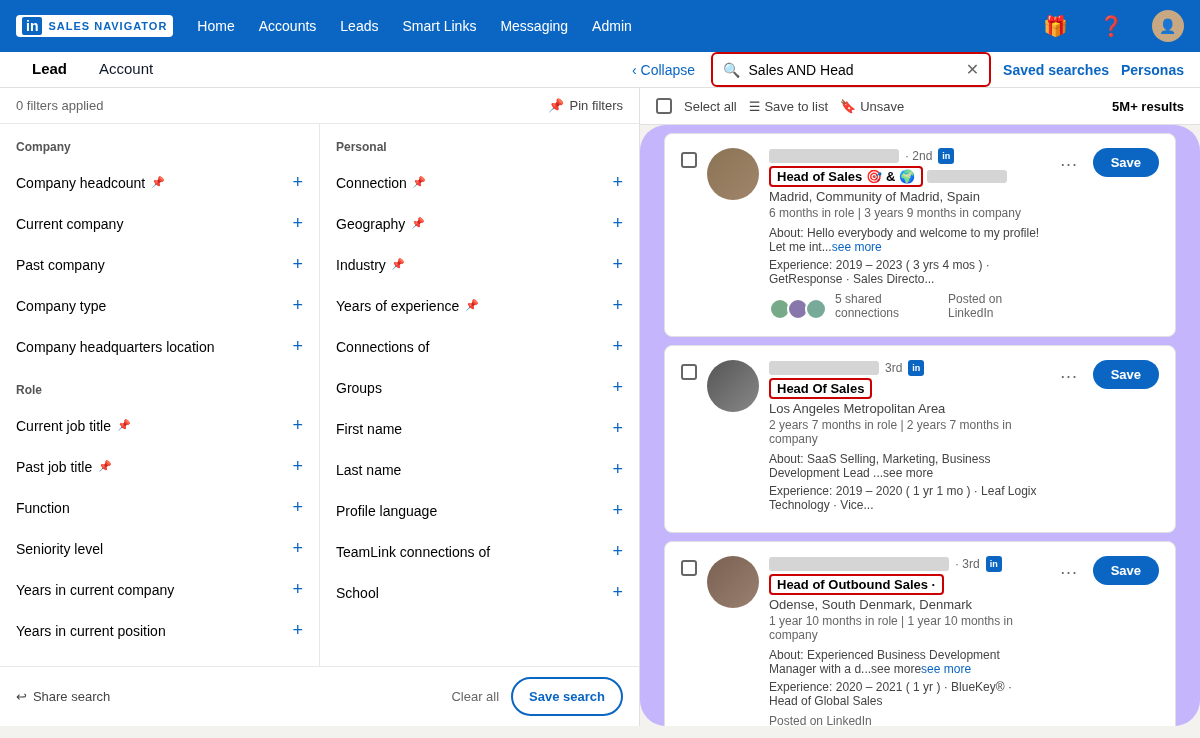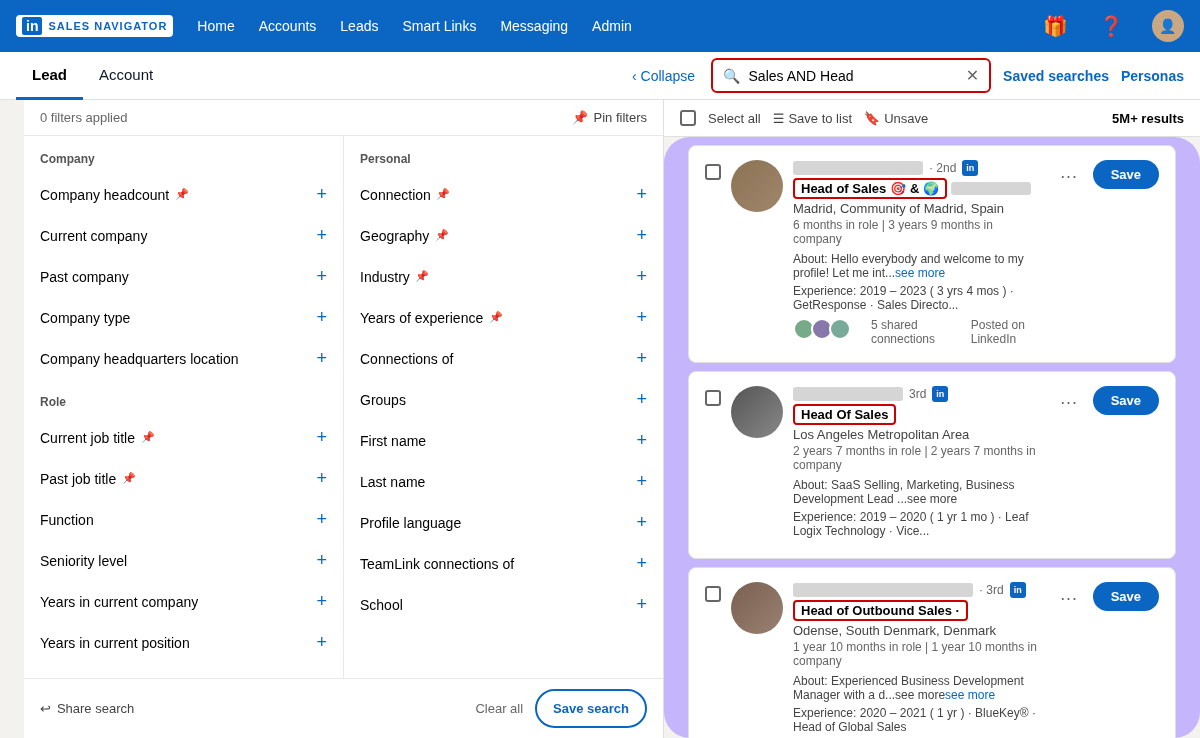--- a/index.html
+++ b/index.html
@@ -72,21 +72,21 @@
       overflow: hidden;
     }
 
     
     .tab-bar {
       background: white;
       border-bottom: 1px solid #e0e0e0;
       display: flex;
       align-items: center;
       padding: 0 16px;
-      height: 48px;
+      height: 36px;
       gap: 0;
     }
     .tab {
       padding: 14px 16px;
       cursor: pointer;
       font-size: 15px;
       font-weight: 500;
       color: #0f172a;
       border-bottom: 3px solid transparent;
       margin-bottom: -1px;
@@ -144,21 +144,20 @@
       color: #0a66c2;
       font-weight: 600;
       cursor: pointer;
       font-size: 14px;
     }
 
     
     .main-layout {
       display: flex;
       height: calc(738px - 52px - 48px);
-      margin-left: 24px;
     }
 
     
     .left-panel {
       width: 640px;
       background: white;
       border-right: 1px solid #e0e0e0;
       display: flex;
       flex-direction: column;
       overflow: hidden;
@@ -413,22 +412,22 @@
       margin-bottom: 4px;
     }
     .see-more { color: #0a66c2; cursor: pointer; }
     .card-experience {
       font-size: 12px;
       color: #444;
       margin-bottom: 6px;
     }
     .card-connections-row {
       display: flex;
-      align-items: flex-start;
-      gap: 20px;
+      align-items: flex-end;
+      gap: 8px;
       margin-bottom: 2px;
     }
     .conn-avatars {
       display: flex;
     }
     .conn-avatar {
       width: 22px;
       height: 22px;
       border-radius: 50%;
       border: 2px solid white;

